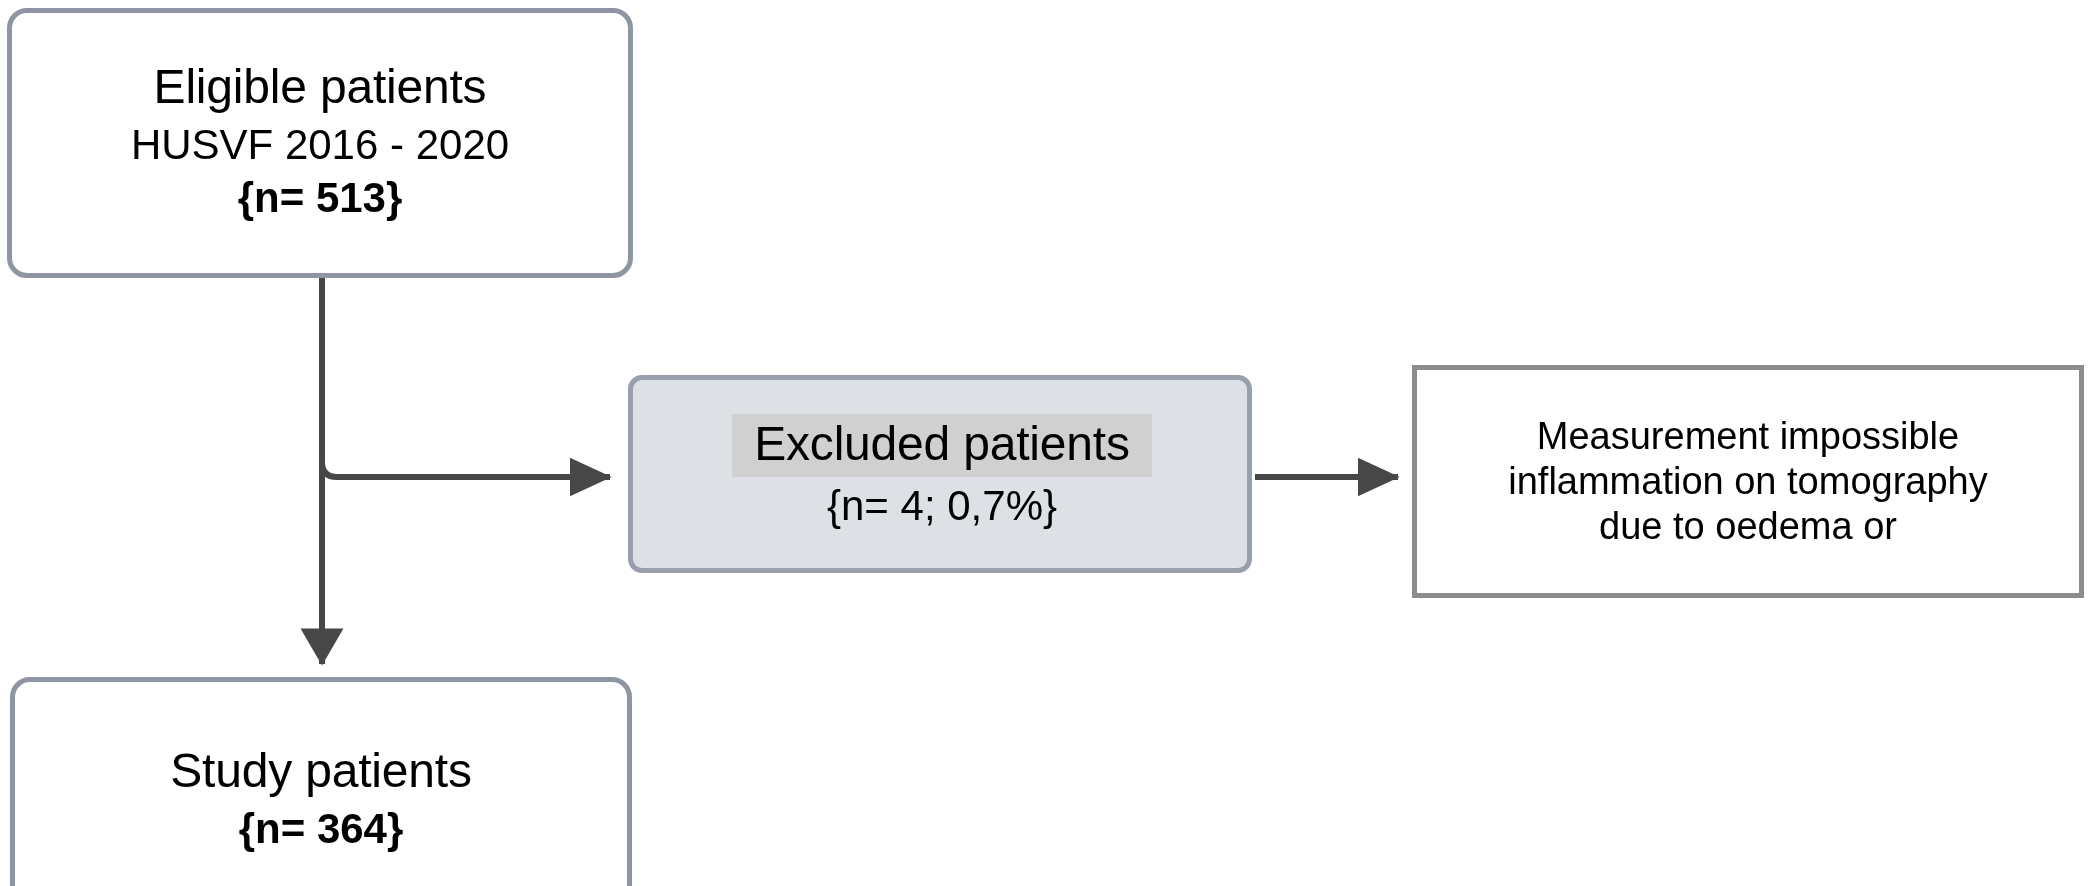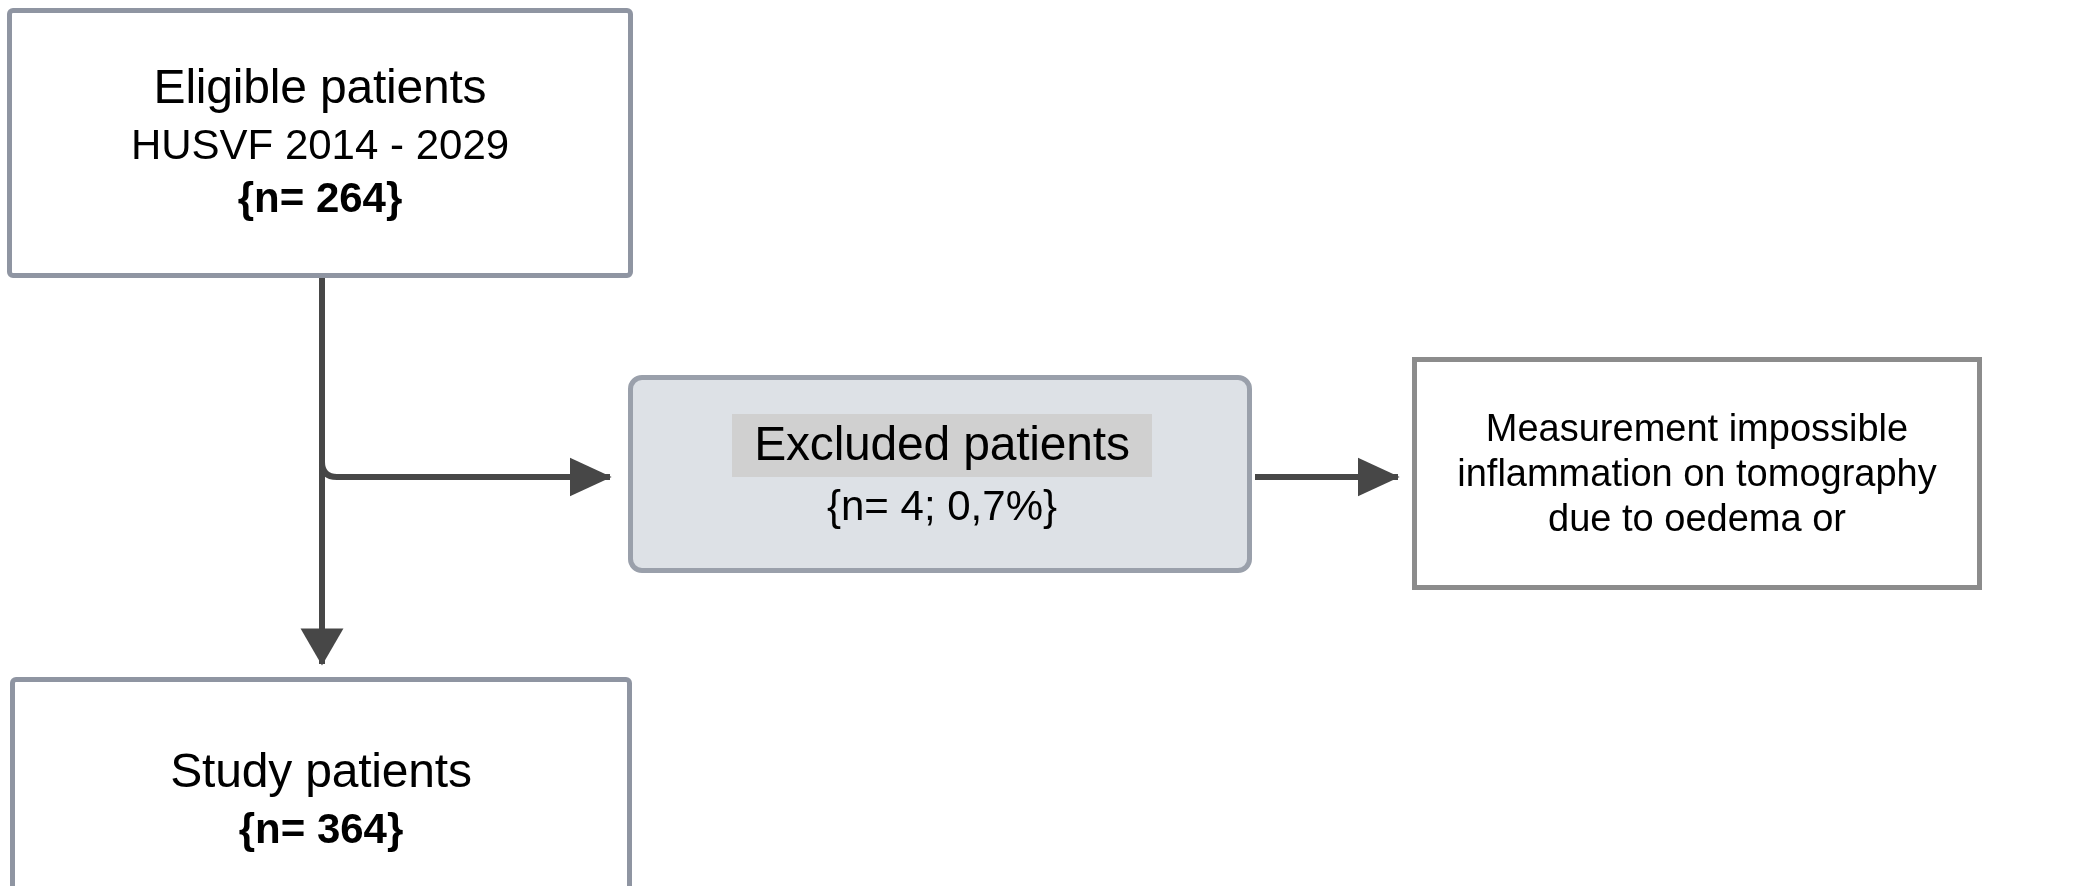--- a/index.html
+++ b/index.html
@@ -24,21 +24,21 @@
     flex-direction: column;
     align-items: center;
     justify-content: center;
     text-align: center;
     color: #000000;
     line-height: 1.18;
   }
   
   .node-rounded {
     border: 5px solid #8f95a2;
-    border-radius: 6px;
+    border-radius: 20px;
     background: #ffffff;
     align-items: center;
   }
   .node-rounded-filled {
     border: 5px solid #9aa0ab;
     border-radius: 14px;
     background: #dde1e6;
   }
   .node-square {
     border: 5px solid #8c8c8c;
@@ -83,22 +83,22 @@
     width: 624px; height: 198px;
     padding: 4px 4px 8px 8px;
   }
   #node-excluded .line-title {
     background: #d0d0d0;
     padding: 2px 22px 4px 22px;
     margin-bottom: 4px;
   }
 
   #node-reason {
-    left: 1412px; top: 357px;
-    width: 570px; height: 233px;
+    left: 1412px; top: 365px;
+    width: 672px; height: 233px;
     padding: 18px 16px;
   }
 
   #node-study {
     left: 10px; top: 677px;
     width: 622px; height: 244px;
     padding: 6px 10px 8px 10px;
   }
   #node-study .line-title { margin-bottom: 4px; }
 
@@ -128,22 +128,22 @@
 
     <path d="M 322 278 L 322 664" stroke="#474747" stroke-width="6" fill="none" marker-end="url(#arrow-down)"></path>
 
     <path d="M 322 462 Q 322 477 337 477 L 610 477" stroke="#474747" stroke-width="6" fill="none" marker-end="url(#arrow-right)"></path>
 
     <path d="M 1255 477 L 1398 477" stroke="#474747" stroke-width="6" fill="none" marker-end="url(#arrow-right)"></path>
   </svg>
 
   <div id="node-eligible" class="node node-rounded">
     <div class="line-title">Eligible patients</div>
-    <div class="line-sub">HUSVF 2014 - 2029</div>
-    <div class="line-count">{n= 264}</div>
+    <div class="line-sub">HUSVF 2016 - 2020</div>
+    <div class="line-count">{n= 513}</div>
   </div>
 
   <div id="node-excluded" class="node node-rounded-filled">
     <div class="line-title">Excluded patients</div>
     <div class="line-count-plain">{n= 4; 0,7%}</div>
   </div>
 
   <div id="node-reason" class="node node-square">
     <div class="line-body">Measurement impossible</div>
     <div class="line-body">inflammation on tomography</div>

